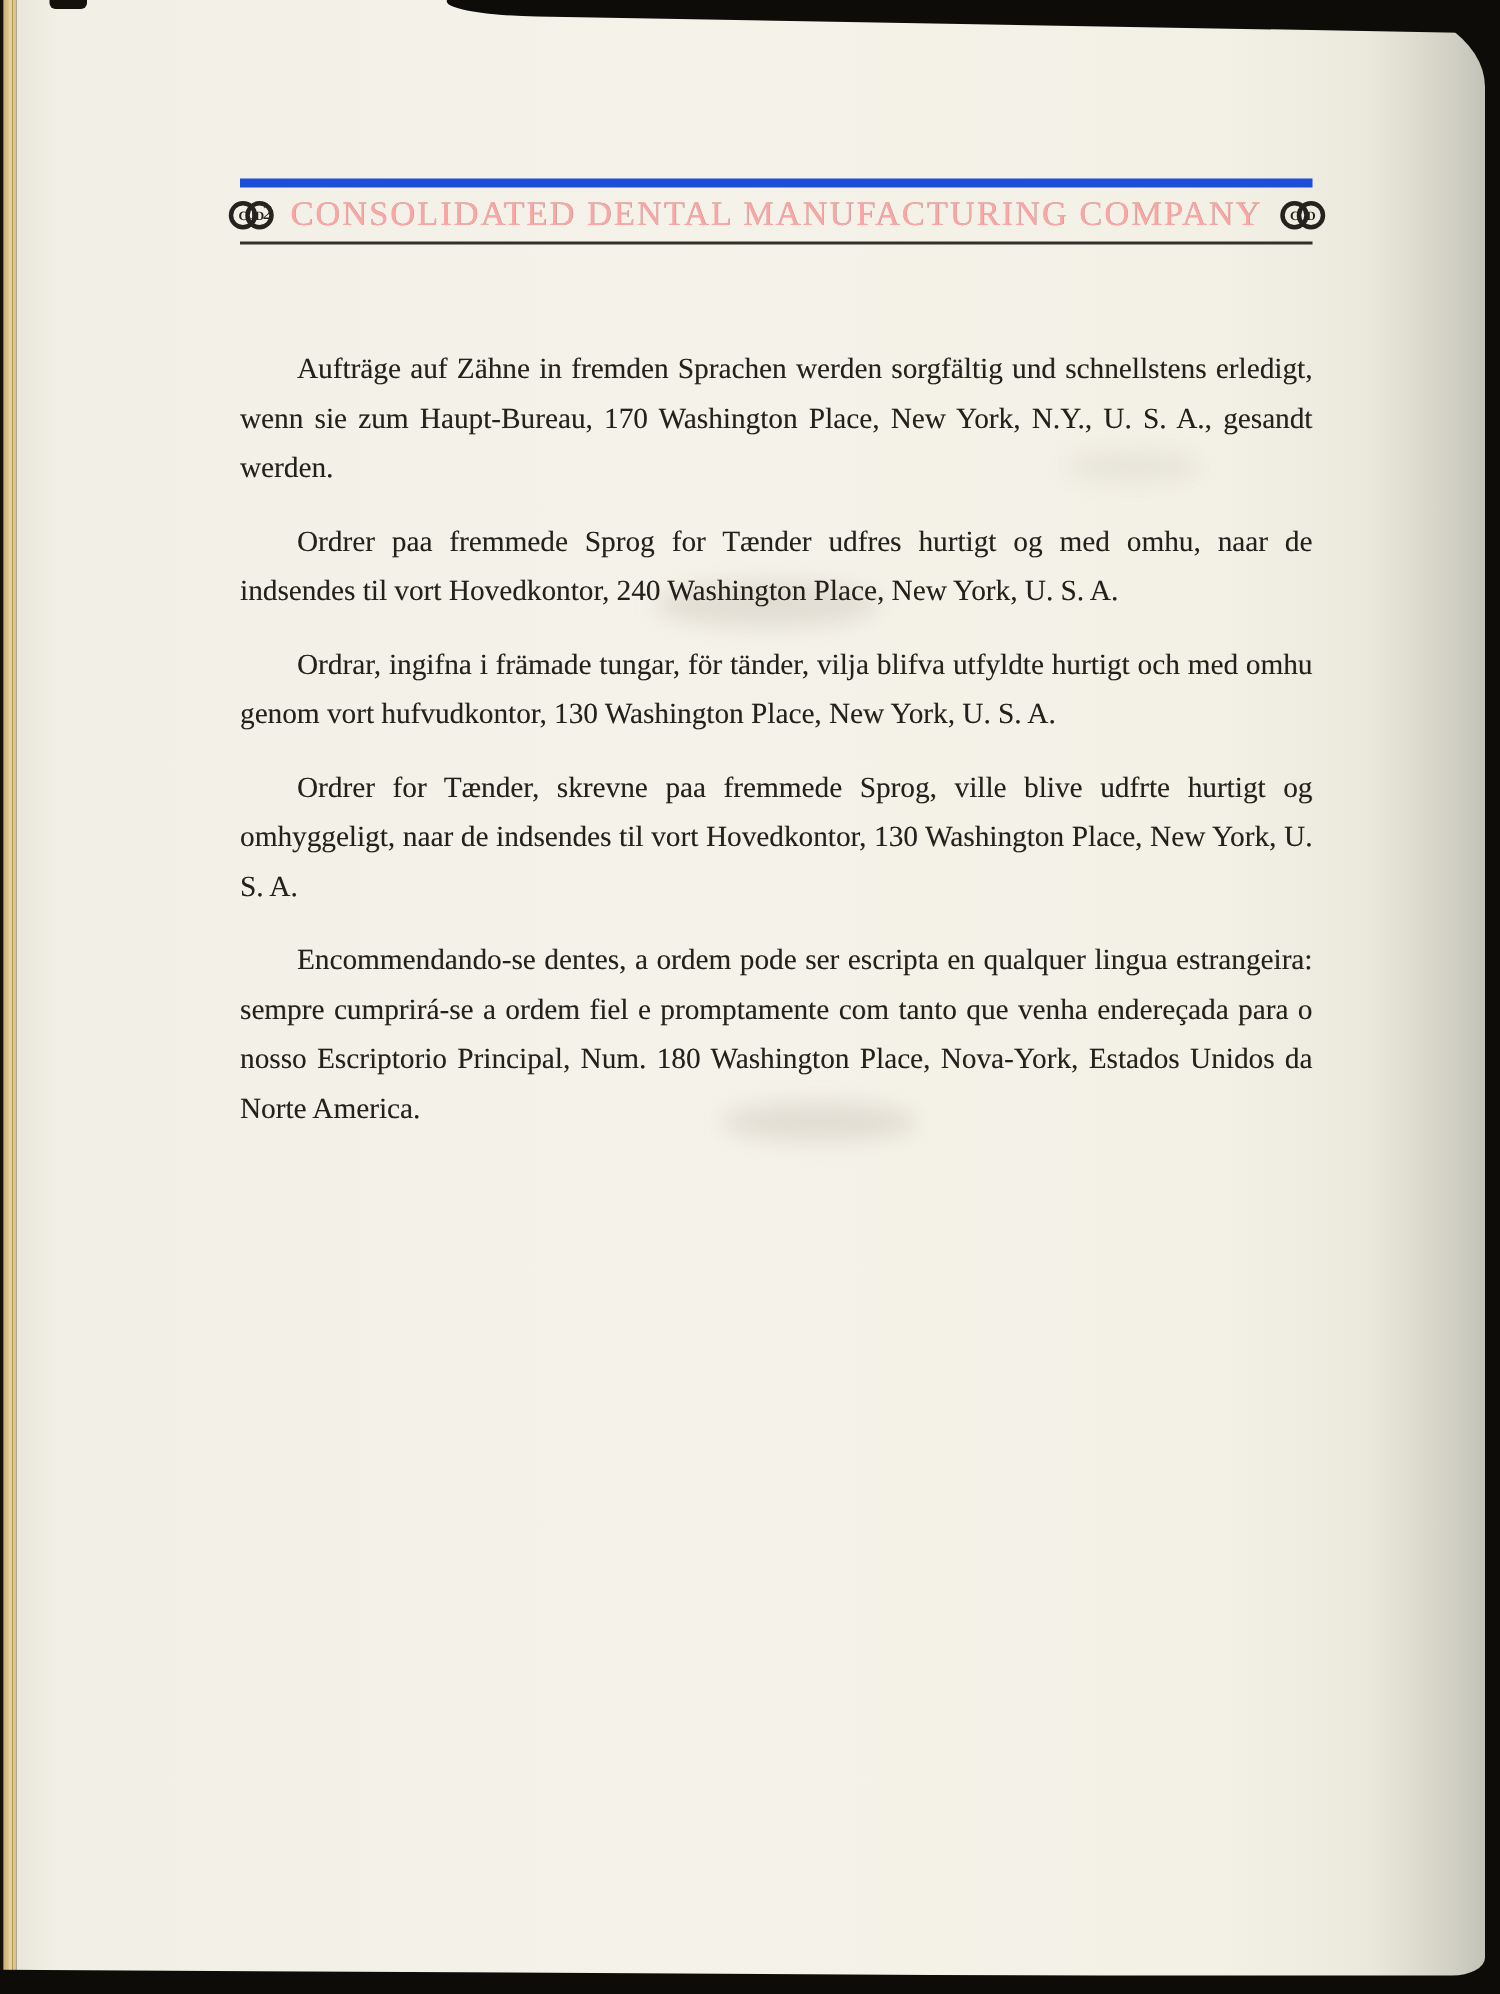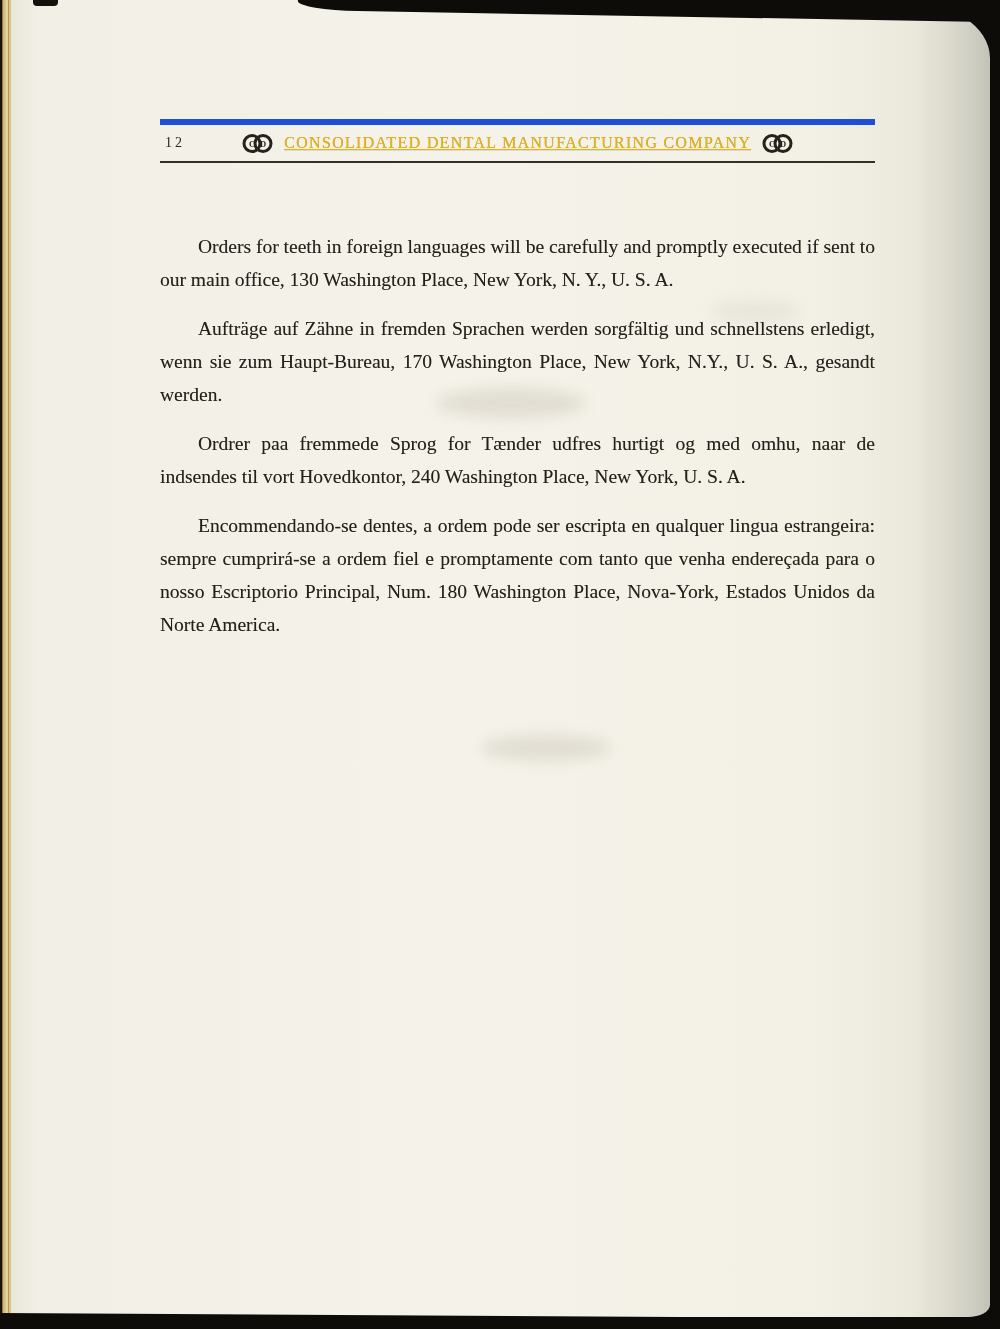--- a/index.html
+++ b/index.html
@@ -67,22 +67,22 @@
     border-bottom: 2px solid #33302a;
     display: flex; align-items: center; justify-content: center;
     color: #26231e;
   }
   .pagenum {
     position: absolute; left: 5px; top: 10px;
     font-size: 14px; letter-spacing: 3px; color: #2a2722;
   }
   .titlegroup { display: flex; align-items: center; gap: 11px; }
   .title {
-    font-size: 16px; letter-spacing: 1.3px; white-space: nowrap;
-    color: #eab308; text-shadow: 0.25px 0.25px 0 rgba(35,32,27,0.4); text-decoration: underline;
+    font-size: 23px; letter-spacing: 1.3px; white-space: nowrap;
+    color: #fca5a5; text-shadow: 0.25px 0.25px 0 rgba(35,32,27,0.4);
   }
   .monogram { display: inline-flex; align-items: center; }
   .monogram svg { display: block; }
 
   
   .bodytext {
     position: absolute; left: 160px; top: 230px; width: 715px;
     color: #24211c;
   }
   .bodytext p {
@@ -124,22 +124,23 @@
           <circle cx="10" cy="11.5" r="8" fill="none" stroke="#26231e" stroke-width="3"></circle>
           <circle cx="21" cy="11.5" r="8" fill="none" stroke="#26231e" stroke-width="3"></circle>
           <text x="10" y="14.5" text-anchor="middle" font-size="8.5" font-weight="bold" font-family="Liberation Serif, serif" fill="#26231e">C</text>
           <text x="21" y="14.5" text-anchor="middle" font-size="8.5" font-weight="bold" font-family="Liberation Serif, serif" fill="#26231e">D</text>
         </svg>
       </span>
     </div>
   </div>
 
   <div class="bodytext">
-    <p>Orders for teeth in foreign languages will be carefully and promptly executed if sent to our main office, 130 Washington Place, New York, N. Y., U. S. A.</p>
     <p>Aufträge auf Zähne in fremden Sprachen werden sorgfältig und schnellstens erledigt, wenn sie zum Haupt-Bureau, 170 Washington Place, New York, N.Y., U. S. A., gesandt werden.</p>
     <p>Ordrer paa fremmede Sprog for Tænder udfres hurtigt og med omhu, naar de indsendes til vort Hovedkontor, 240 Washington Place, New York, U. S. A.</p>
+    <p>Ordrar, ingifna i främade tungar, för tänder, vilja blifva utfyldte hurtigt och med omhu genom vort hufvudkontor, 130 Washington Place, New York, U. S. A.</p>
+    <p>Ordrer for Tænder, skrevne paa fremmede Sprog, ville blive udfrte hurtigt og omhyggeligt, naar de indsendes til vort Hovedkontor, 130 Washington Place, New York, U. S. A.</p>
     <p>Encommendando-se dentes, a ordem pode ser escripta en qualquer lingua estrangeira: sempre cumprirá-se a ordem fiel e promptamente com tanto que venha endereçada para o nosso Escriptorio Principal, Num. 180 Washington Place, Nova-York, Estados Unidos da Norte America.</p>
   </div>
 
   <div class="smudge-top"></div>
   <div class="band-top"></div>
   <div class="band-bottom"></div>
 </div>
 
 </body></html>

